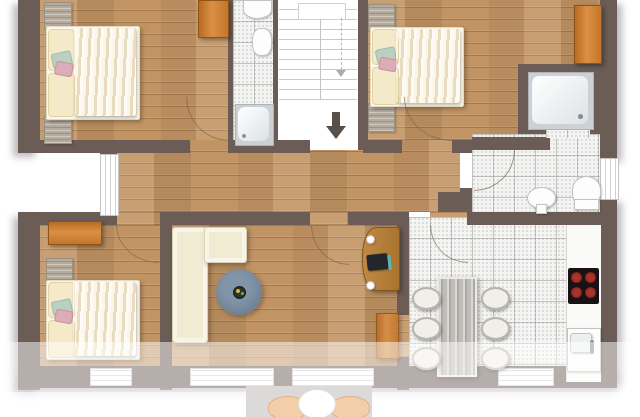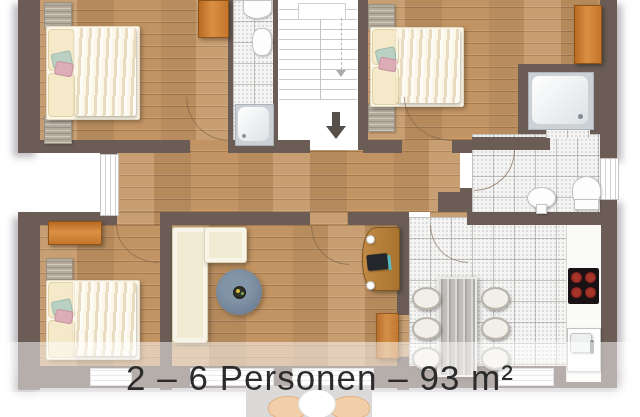--- a/index.html
+++ b/index.html
@@ -213,15 +213,14 @@
   <div class="arcBR" style="left:474px;top:150px;width:40px;height:40px;"></div>
 
   <div class="overlay" style="left:0;top:342px;width:640px;height:75px;"></div>
   <div class="overlay" style="left:0;top:392px;width:640px;height:25px;background:rgba(255,255,255,.58);"></div>
 
   <div class="gfloor" style="left:246px;top:386px;width:126px;height:31px;"></div>
   <div class="gchair" style="left:268px;top:396px;width:38px;height:21px;"></div>
   <div class="gchair" style="left:330px;top:396px;width:38px;height:21px;"></div>
   <div class="gtable" style="left:298px;top:389px;width:36px;height:28px;"></div>
 
-  <div class="caption">2 – 6 Personen – 93 m²</div>
 
 </div>
 
 </body></html>

